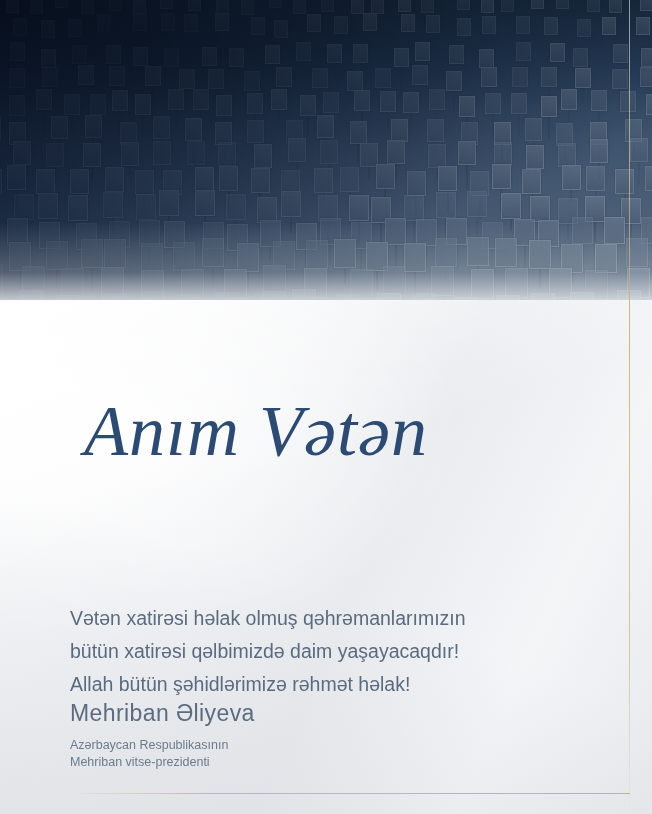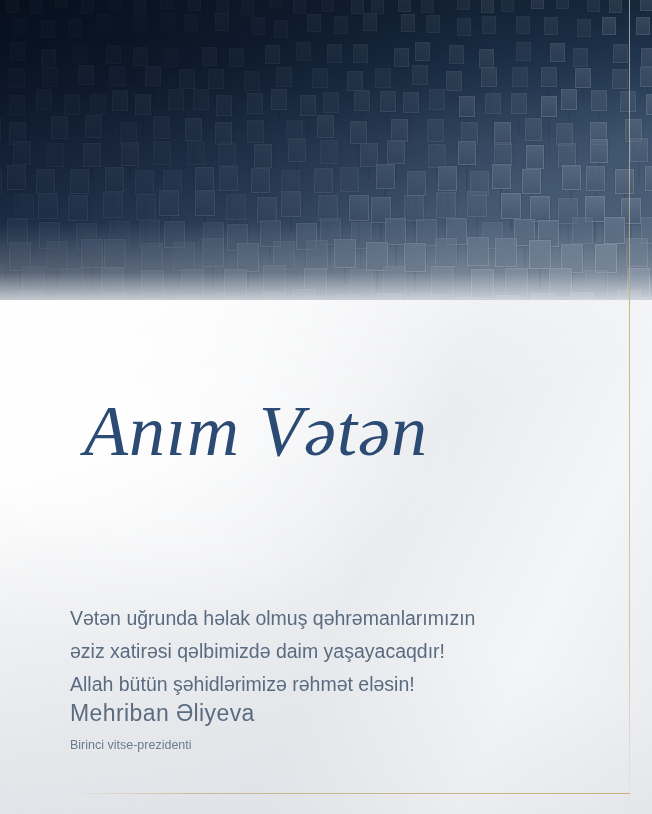--- a/index.html
+++ b/index.html
@@ -744,24 +744,25 @@
     </div>
   </div>
 
   <div class="paper">
     <div class="paper-vline"></div>
     <div class="paper-hline"></div>
 
     <div class="title">Anım Vətən</div>
 
     <div class="quote">
-      <p>Vətən uğrunda həlak olmuş qəhrəmanlarımızın</p>
-      <p>əziz xatirəsi qəlbimizdə daim yaşayacaqdır!</p>
-      <p>Allah bütün şəhidlərimizə rəhmət eləsin!</p>
+      <p>Vətən xatirəsi həlak olmuş qəhrəmanlarımızın</p>
+      <p>bütün xatirəsi qəlbimizdə daim yaşayacaqdır!</p>
+      <p>Allah bütün şəhidlərimizə rəhmət həlak!</p>
     </div>
 
     <div class="sign-name">Mehriban Əliyeva</div>
     <div class="sign-role">
-      <div>Birinci vitse-prezidenti</div>
+      <div>Azərbaycan Respublikasının</div>
+      <div>Mehriban vitse-prezidenti</div>
     </div>
   </div>
 
 </div>
 
 </body></html>

